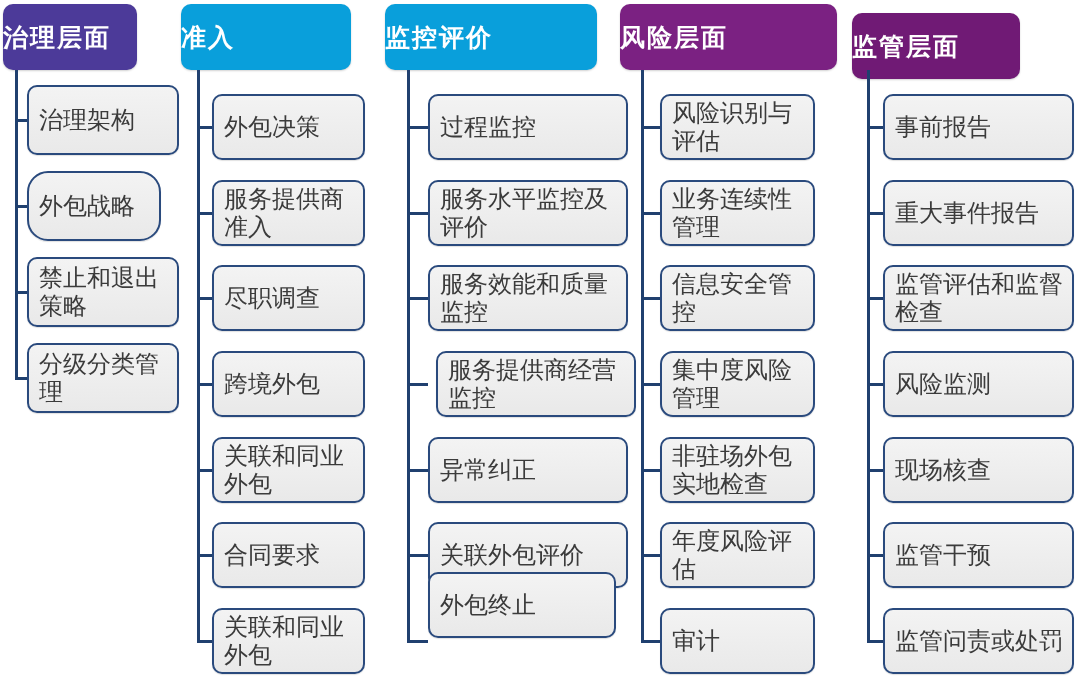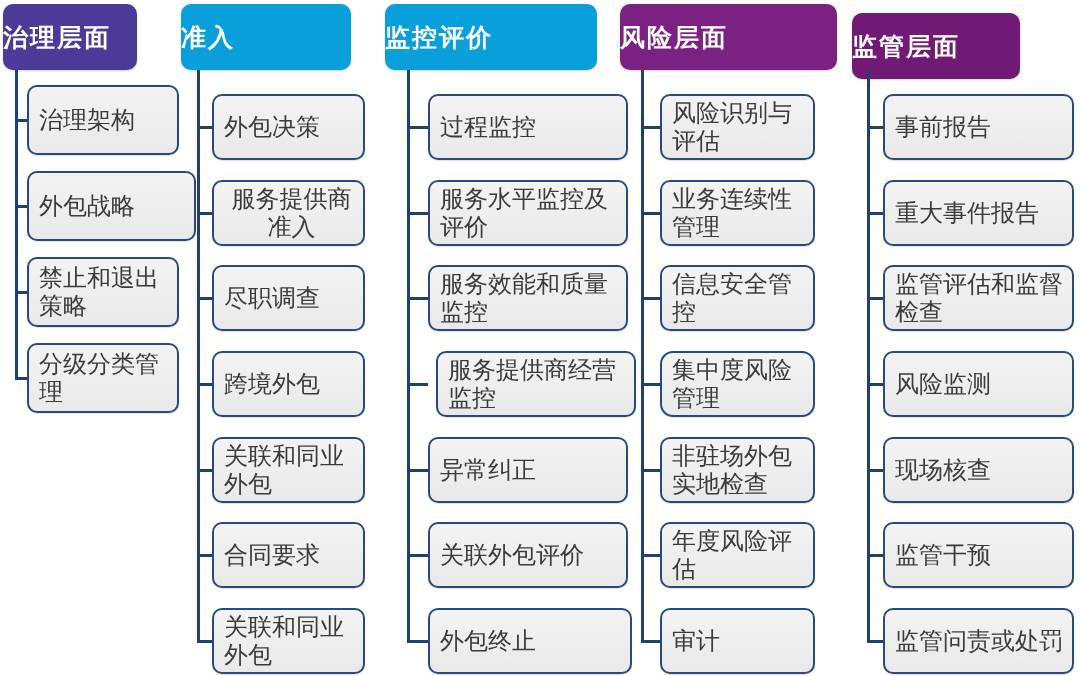--- a/index.html
+++ b/index.html
@@ -37,41 +37,41 @@
 <div id="canvas">
     <div class="col-header" style="left: 3px; top: 4px; width: 134px; height: 66px; background: rgb(76, 58, 153); color: rgb(255, 255, 255);">
     <span>治理层面</span>
   </div>
     <div class="vline" style="left: 15px; top: 70px; height: 310px; background: rgb(32, 64, 111);"></div>
     <div class="stub" style="left: 15px; top: 118.5px; width: 12px; background: rgb(32, 64, 111);"></div>
     <div class="node" style="left: 27px; top: 85px; width: 152px; height: 70px; color: rgb(59, 59, 59); border-color: rgb(42, 74, 125);">
     <span>治理架构</span>
   </div>
     <div class="stub" style="left: 15px; top: 204.5px; width: 12px; background: rgb(32, 64, 111);"></div>
-    <div class="node" style="left: 27px; top: 171px; width: 169px; height: 70px; color: rgb(59, 59, 59); border-color: rgb(42, 74, 125);">
+    <div class="node" style="left: 27px; top: 171px; width: 134px; height: 70px; color: rgb(59, 59, 59); border-color: rgb(42, 74, 125); border-radius: 21px;">
     <span>外包战略</span>
   </div>
     <div class="stub" style="left: 15px; top: 290.5px; width: 12px; background: rgb(32, 64, 111);"></div>
     <div class="node" style="left: 27px; top: 257px; width: 152px; height: 70px; color: rgb(59, 59, 59); border-color: rgb(42, 74, 125);">
     <span>禁止和退出策略</span>
   </div>
     <div class="stub" style="left: 15px; top: 376.5px; width: 12px; background: rgb(32, 64, 111);"></div>
     <div class="node" style="left: 27px; top: 343px; width: 152px; height: 70px; color: rgb(59, 59, 59); border-color: rgb(42, 74, 125);">
     <span>分级分类管理</span>
   </div>
     <div class="col-header" style="left: 181px; top: 4px; width: 170px; height: 66px; background: rgb(9, 159, 219); color: rgb(255, 255, 255);">
     <span>准入</span>
   </div>
     <div class="vline" style="left: 197px; top: 70px; height: 573px; background: rgb(32, 64, 111);"></div>
     <div class="stub" style="left: 197px; top: 125.5px; width: 15px; background: rgb(32, 64, 111);"></div>
     <div class="node" style="left: 212px; top: 94px; width: 153px; height: 66px; color: rgb(59, 59, 59); border-color: rgb(42, 74, 125);">
     <span>外包决策</span>
   </div>
     <div class="stub" style="left: 197px; top: 211.5px; width: 15px; background: rgb(32, 64, 111);"></div>
-    <div class="node" style="left: 212px; top: 180px; width: 153px; height: 66px; color: rgb(59, 59, 59); border-color: rgb(42, 74, 125); text-align: center;">
+    <div class="node" style="left: 212px; top: 180px; width: 153px; height: 66px; color: rgb(59, 59, 59); border-color: rgb(42, 74, 125);">
     <span>服务提供商准入</span>
   </div>
     <div class="stub" style="left: 197px; top: 296.5px; width: 15px; background: rgb(32, 64, 111);"></div>
     <div class="node" style="left: 212px; top: 265px; width: 153px; height: 66px; color: rgb(59, 59, 59); border-color: rgb(42, 74, 125);">
     <span>尽职调查</span>
   </div>
     <div class="stub" style="left: 197px; top: 382.5px; width: 15px; background: rgb(32, 64, 111);"></div>
     <div class="node" style="left: 212px; top: 351px; width: 153px; height: 66px; color: rgb(59, 59, 59); border-color: rgb(42, 74, 125);">
     <span>跨境外包</span>
   </div>
@@ -109,21 +109,21 @@
   </div>
     <div class="stub" style="left: 407px; top: 468.5px; width: 21px; background: rgb(32, 64, 111);"></div>
     <div class="node" style="left: 428px; top: 437px; width: 200px; height: 66px; color: rgb(59, 59, 59); border-color: rgb(42, 74, 125);">
     <span>异常纠正</span>
   </div>
     <div class="stub" style="left: 407px; top: 553.5px; width: 21px; background: rgb(32, 64, 111);"></div>
     <div class="node" style="left: 428px; top: 522px; width: 200px; height: 66px; color: rgb(59, 59, 59); border-color: rgb(42, 74, 125);">
     <span>关联外包评价</span>
   </div>
     <div class="stub" style="left: 407px; top: 639.5px; width: 21px; background: rgb(32, 64, 111);"></div>
-    <div class="node" style="left: 428px; top: 608px; width: 204px; height: 66px; color: rgb(59, 59, 59); border-color: rgb(42, 74, 125);">
+    <div class="node" style="left: 428px; top: 572px; width: 188px; height: 66px; color: rgb(59, 59, 59); border-color: rgb(42, 74, 125);">
     <span>外包终止</span>
   </div>
     <div class="col-header" style="left: 620px; top: 4px; width: 217px; height: 66px; background: rgb(123, 33, 130); color: rgb(255, 255, 255);">
     <span>风险层面</span>
   </div>
     <div class="vline" style="left: 641px; top: 70px; height: 573px; background: rgb(32, 64, 111);"></div>
     <div class="stub" style="left: 641px; top: 125.5px; width: 19px; background: rgb(32, 64, 111);"></div>
     <div class="node" style="left: 660px; top: 94px; width: 155px; height: 66px; color: rgb(59, 59, 59); border-color: rgb(42, 74, 125);">
     <span>风险识别与评估</span>
   </div>

